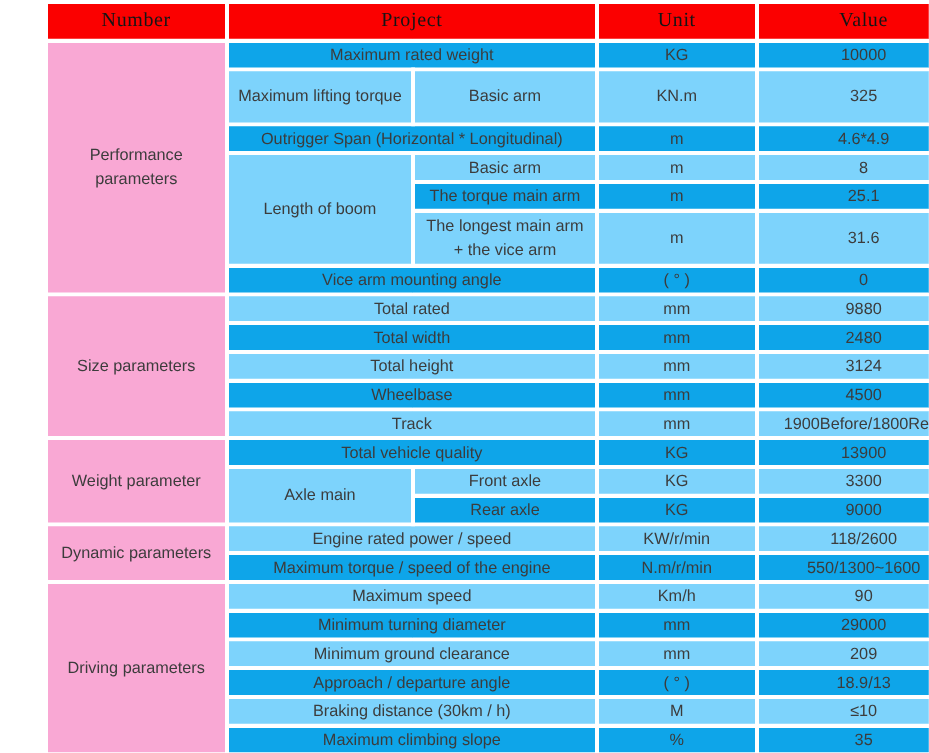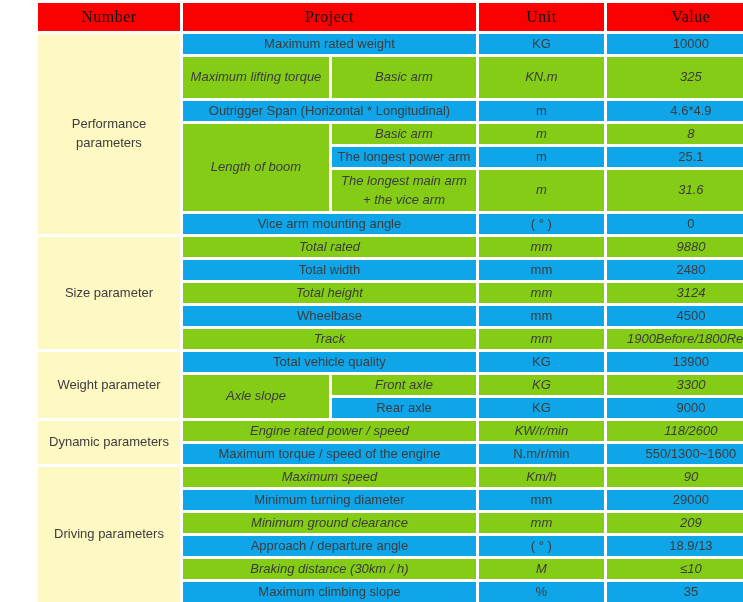--- a/index.html
+++ b/index.html
@@ -35,22 +35,22 @@
     color: #151515;
     font-family: "Liberation Serif", "DejaVu Serif", serif;
     font-weight: normal;
     font-size: 16px;
     letter-spacing: 0.5px;
   }
   tr.h-header { height: 31px; }
   tr.h-tall   { height: 44px; }
   tr.h-norm   { height: 23px; }
   td.light { background: #0ea5e9; }
-  td.gray  { background: #84cc16; font-style: italic; }
-  td.side  { background: #fef9c3; }
+  td.gray  { background: #7dd3fc; }
+  td.side  { background: #f9a8d4; }
   td.wrapcell { padding: 0 16px; }
 </style>
 </head>
 <body>
 
 <div class="sheet">
 <table class="spec">
   <colgroup>
     <col style="width:144px">
     <col style="width:148px">
@@ -84,37 +84,37 @@
     <td class="light">m</td>
     <td class="light">4.6*4.9</td>
   </tr>
   <tr class="h-norm">
     <td class="gray" rowspan="3">Length of boom</td>
     <td class="gray">Basic arm</td>
     <td class="gray">m</td>
     <td class="gray">8</td>
   </tr>
   <tr class="h-norm">
-    <td class="light">The longest power arm</td>
+    <td class="light">The torque main arm</td>
     <td class="light">m</td>
     <td class="light">25.1</td>
   </tr>
   <tr class="h-tall">
     <td class="gray wrapcell">The longest main arm + the vice arm</td>
     <td class="gray">m</td>
     <td class="gray">31.6</td>
   </tr>
   <tr class="h-norm">
     <td class="light" colspan="2">Vice arm mounting angle</td>
     <td class="light">( ° )</td>
     <td class="light">0</td>
   </tr>
 
   <tr class="h-norm">
-    <td class="side" rowspan="5">Size parameter</td>
+    <td class="side" rowspan="5">Size parameters</td>
     <td class="gray" colspan="2">Total rated</td>
     <td class="gray">mm</td>
     <td class="gray">9880</td>
   </tr>
   <tr class="h-norm">
     <td class="light" colspan="2">Total width</td>
     <td class="light">mm</td>
     <td class="light">2480</td>
   </tr>
   <tr class="h-norm">
@@ -133,21 +133,21 @@
     <td class="gray">1900Before/1800Rear</td>
   </tr>
 
   <tr class="h-norm">
     <td class="side" rowspan="3">Weight parameter</td>
     <td class="light" colspan="2">Total vehicle quality</td>
     <td class="light">KG</td>
     <td class="light">13900</td>
   </tr>
   <tr class="h-norm">
-    <td class="gray" rowspan="2">Axle slope</td>
+    <td class="gray" rowspan="2">Axle main</td>
     <td class="gray">Front axle</td>
     <td class="gray">KG</td>
     <td class="gray">3300</td>
   </tr>
   <tr class="h-norm">
     <td class="light">Rear axle</td>
     <td class="light">KG</td>
     <td class="light">9000</td>
   </tr>
 

